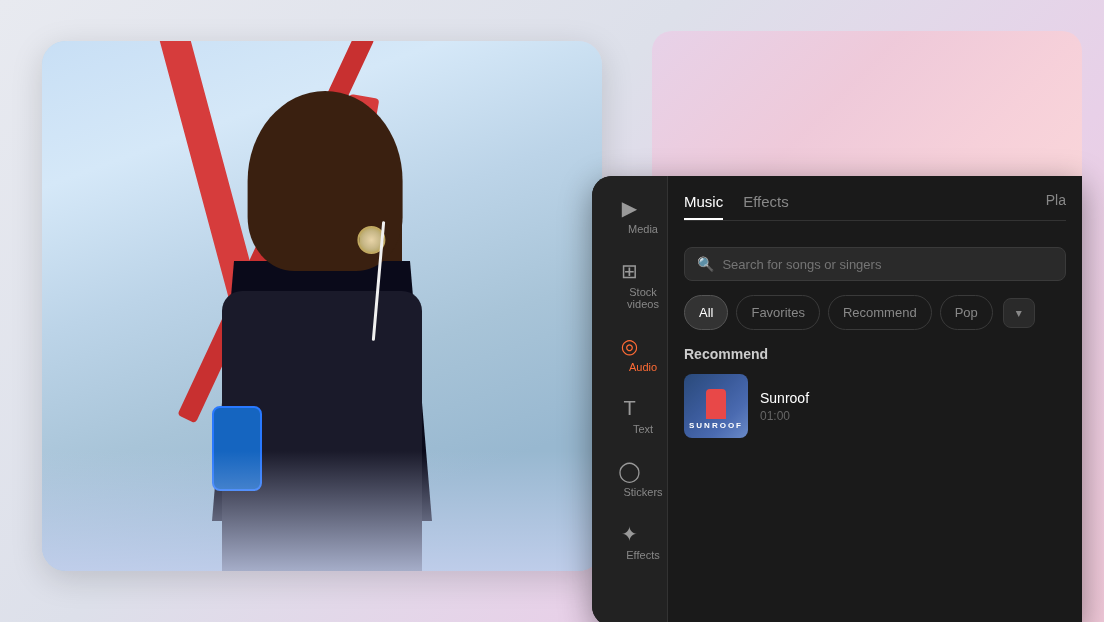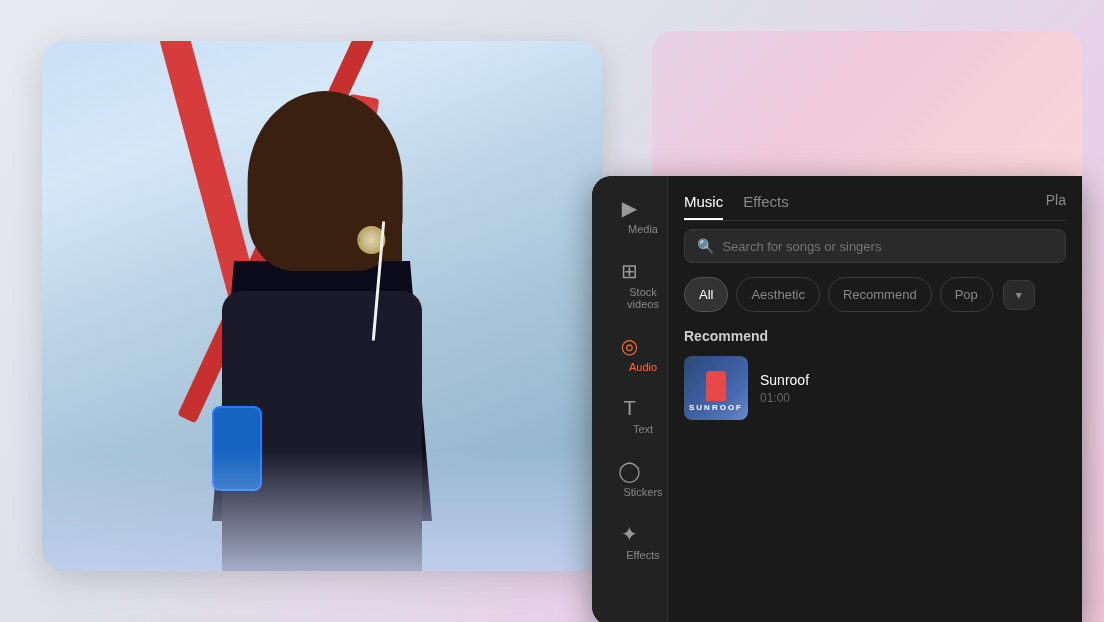--- a/index.html
+++ b/index.html
@@ -298,21 +298,21 @@
       flex-direction: column;
       padding: 16px;
       overflow: hidden;
     }
 
     
     .tabs {
       display: flex;
       align-items: center;
       gap: 20px;
-      margin-bottom: 8px;
+      margin-bottom: 26px;
       border-bottom: 1px solid #333;
       padding-bottom: 0;
     }
 
     .tab {
       font-size: 15px;
       color: #888;
       cursor: pointer;
       padding-bottom: 8px;
       border-bottom: 2px solid transparent;
@@ -561,21 +561,21 @@
         <span class="tab-extra">Pla</span>
       </div>
 
       <div class="search-bar">
         <span class="search-icon">🔍</span>
         <input class="search-input" type="text" placeholder="Search for songs or singers" style="">
       </div>
 
       <div class="filter-pills">
         <button class="pill active">All</button>
-        <button class="pill">Aesthetic</button>
+        <button class="pill">Favorites</button>
         <button class="pill">Recommend</button>
         <button class="pill">Pop</button>
         <div class="pill-dropdown">
           <span>▾</span>
         </div>
       </div>
 
       <div class="section-title">Recommend</div>
 
       <div class="music-list">

